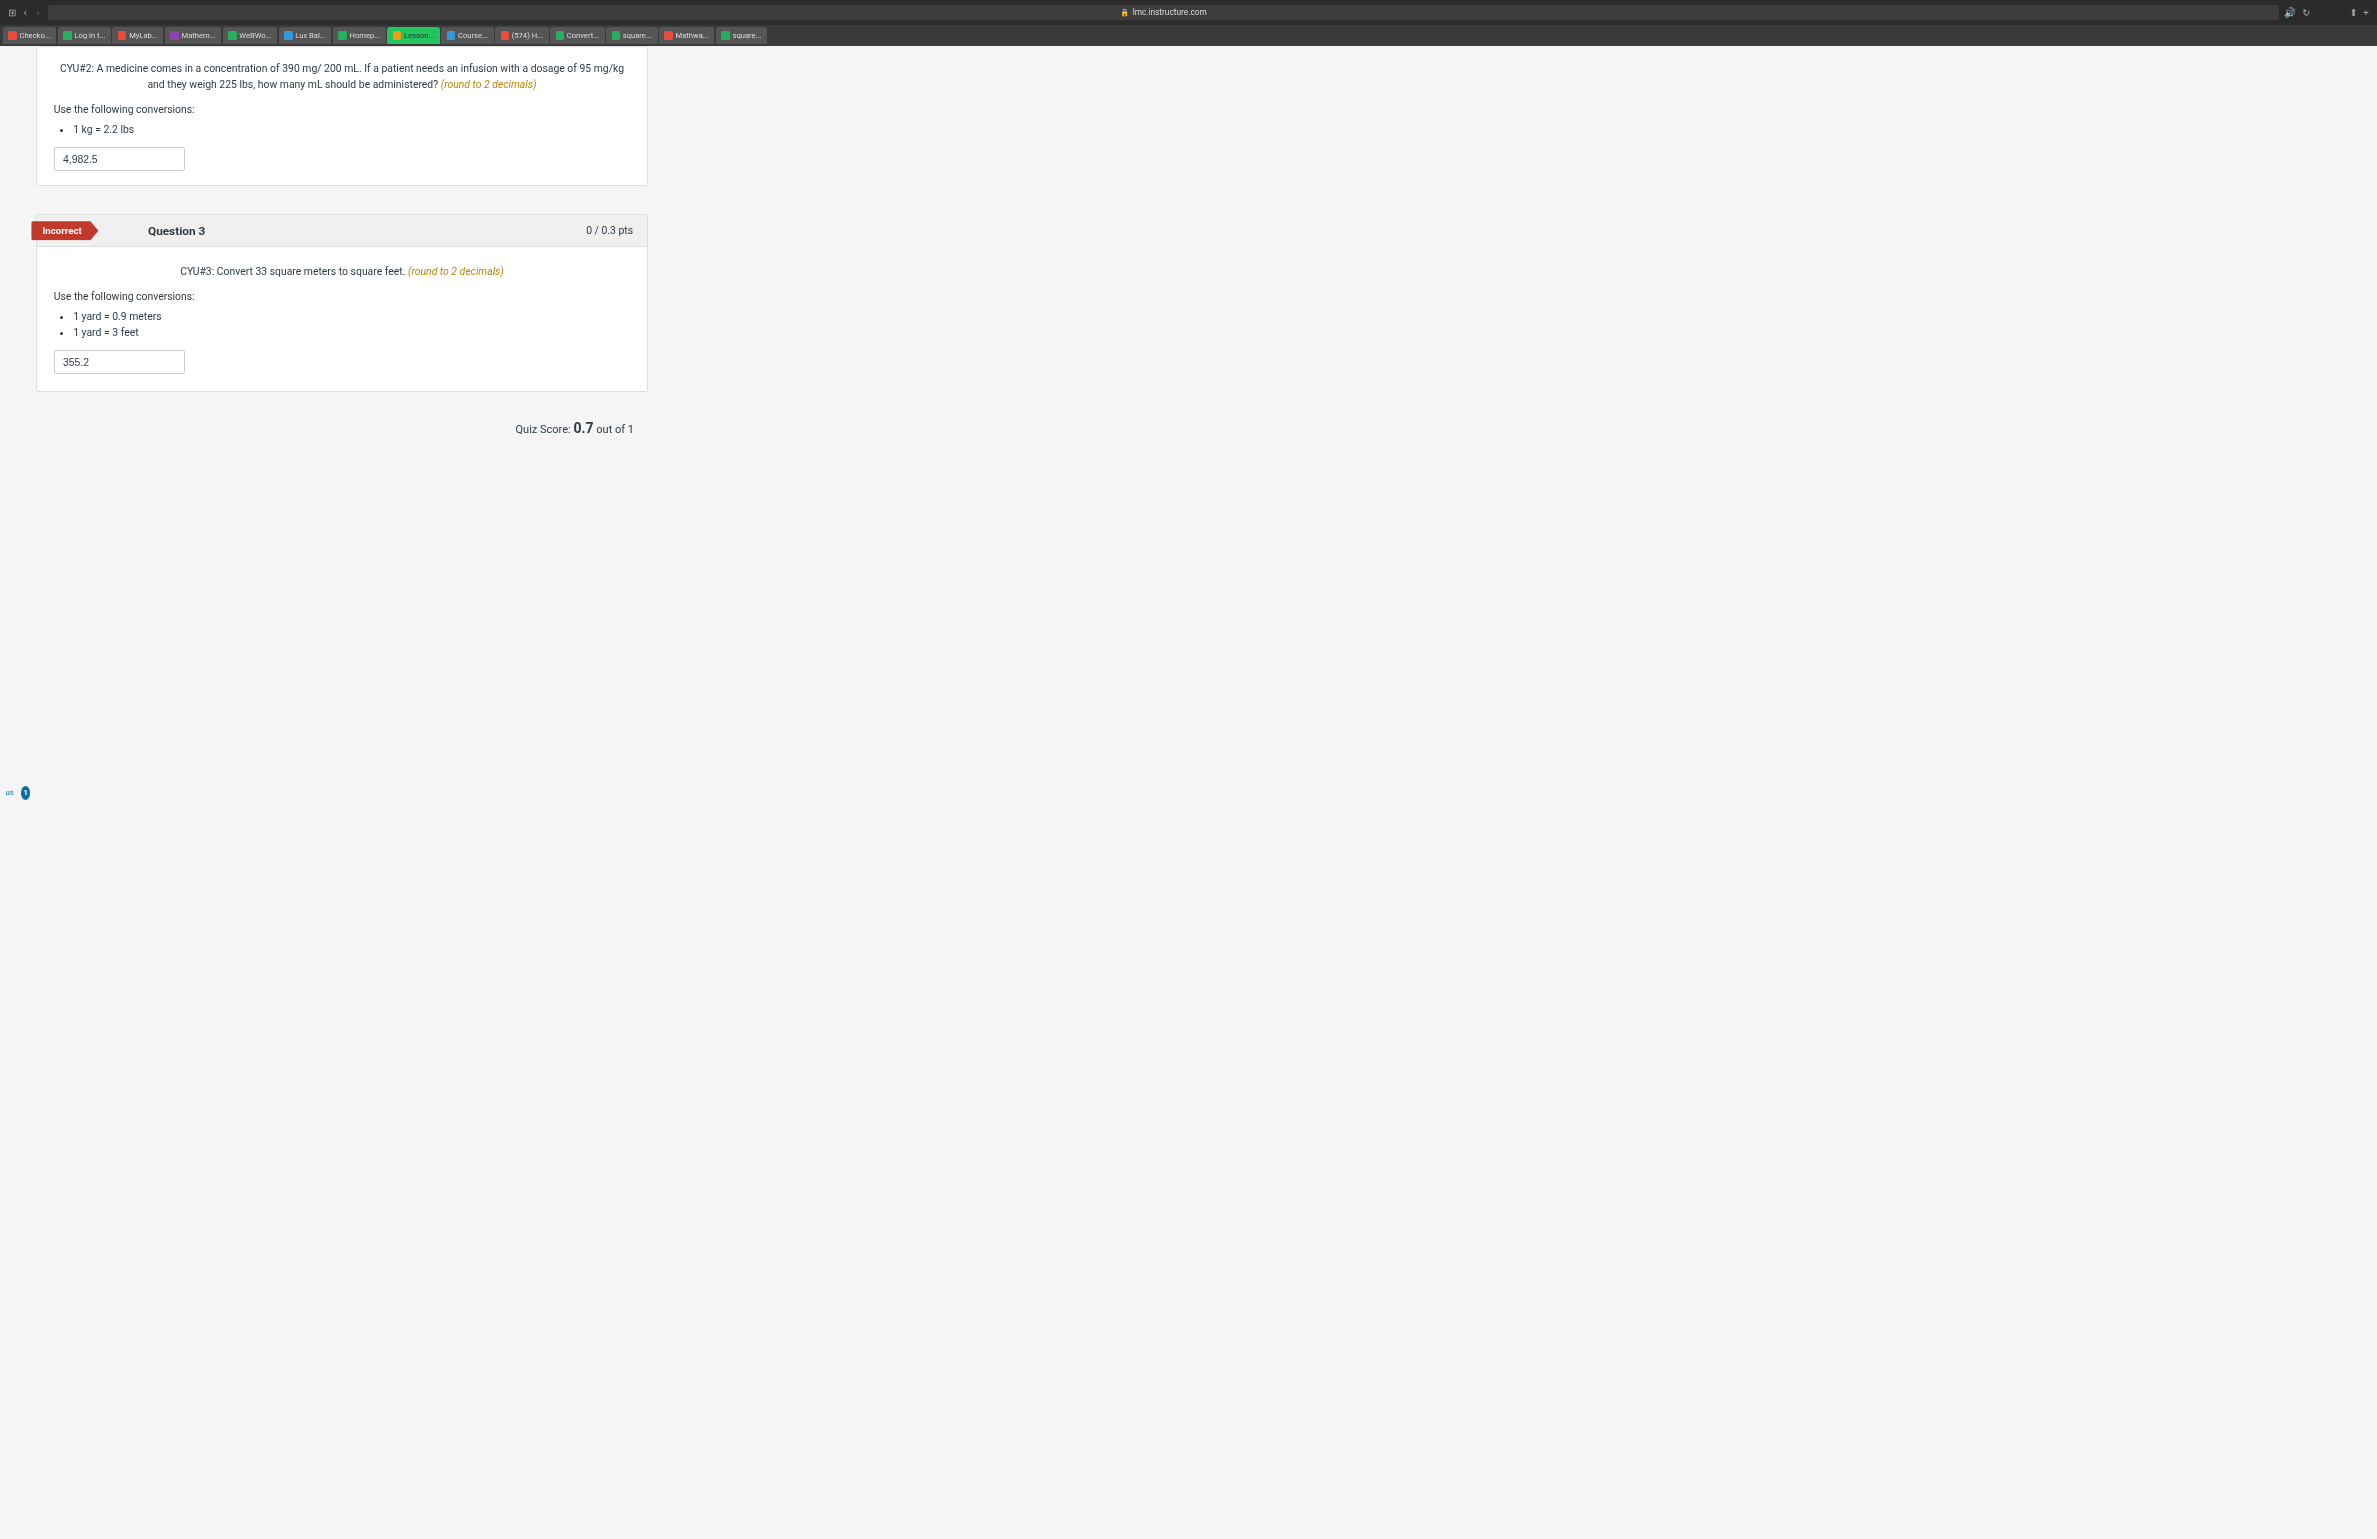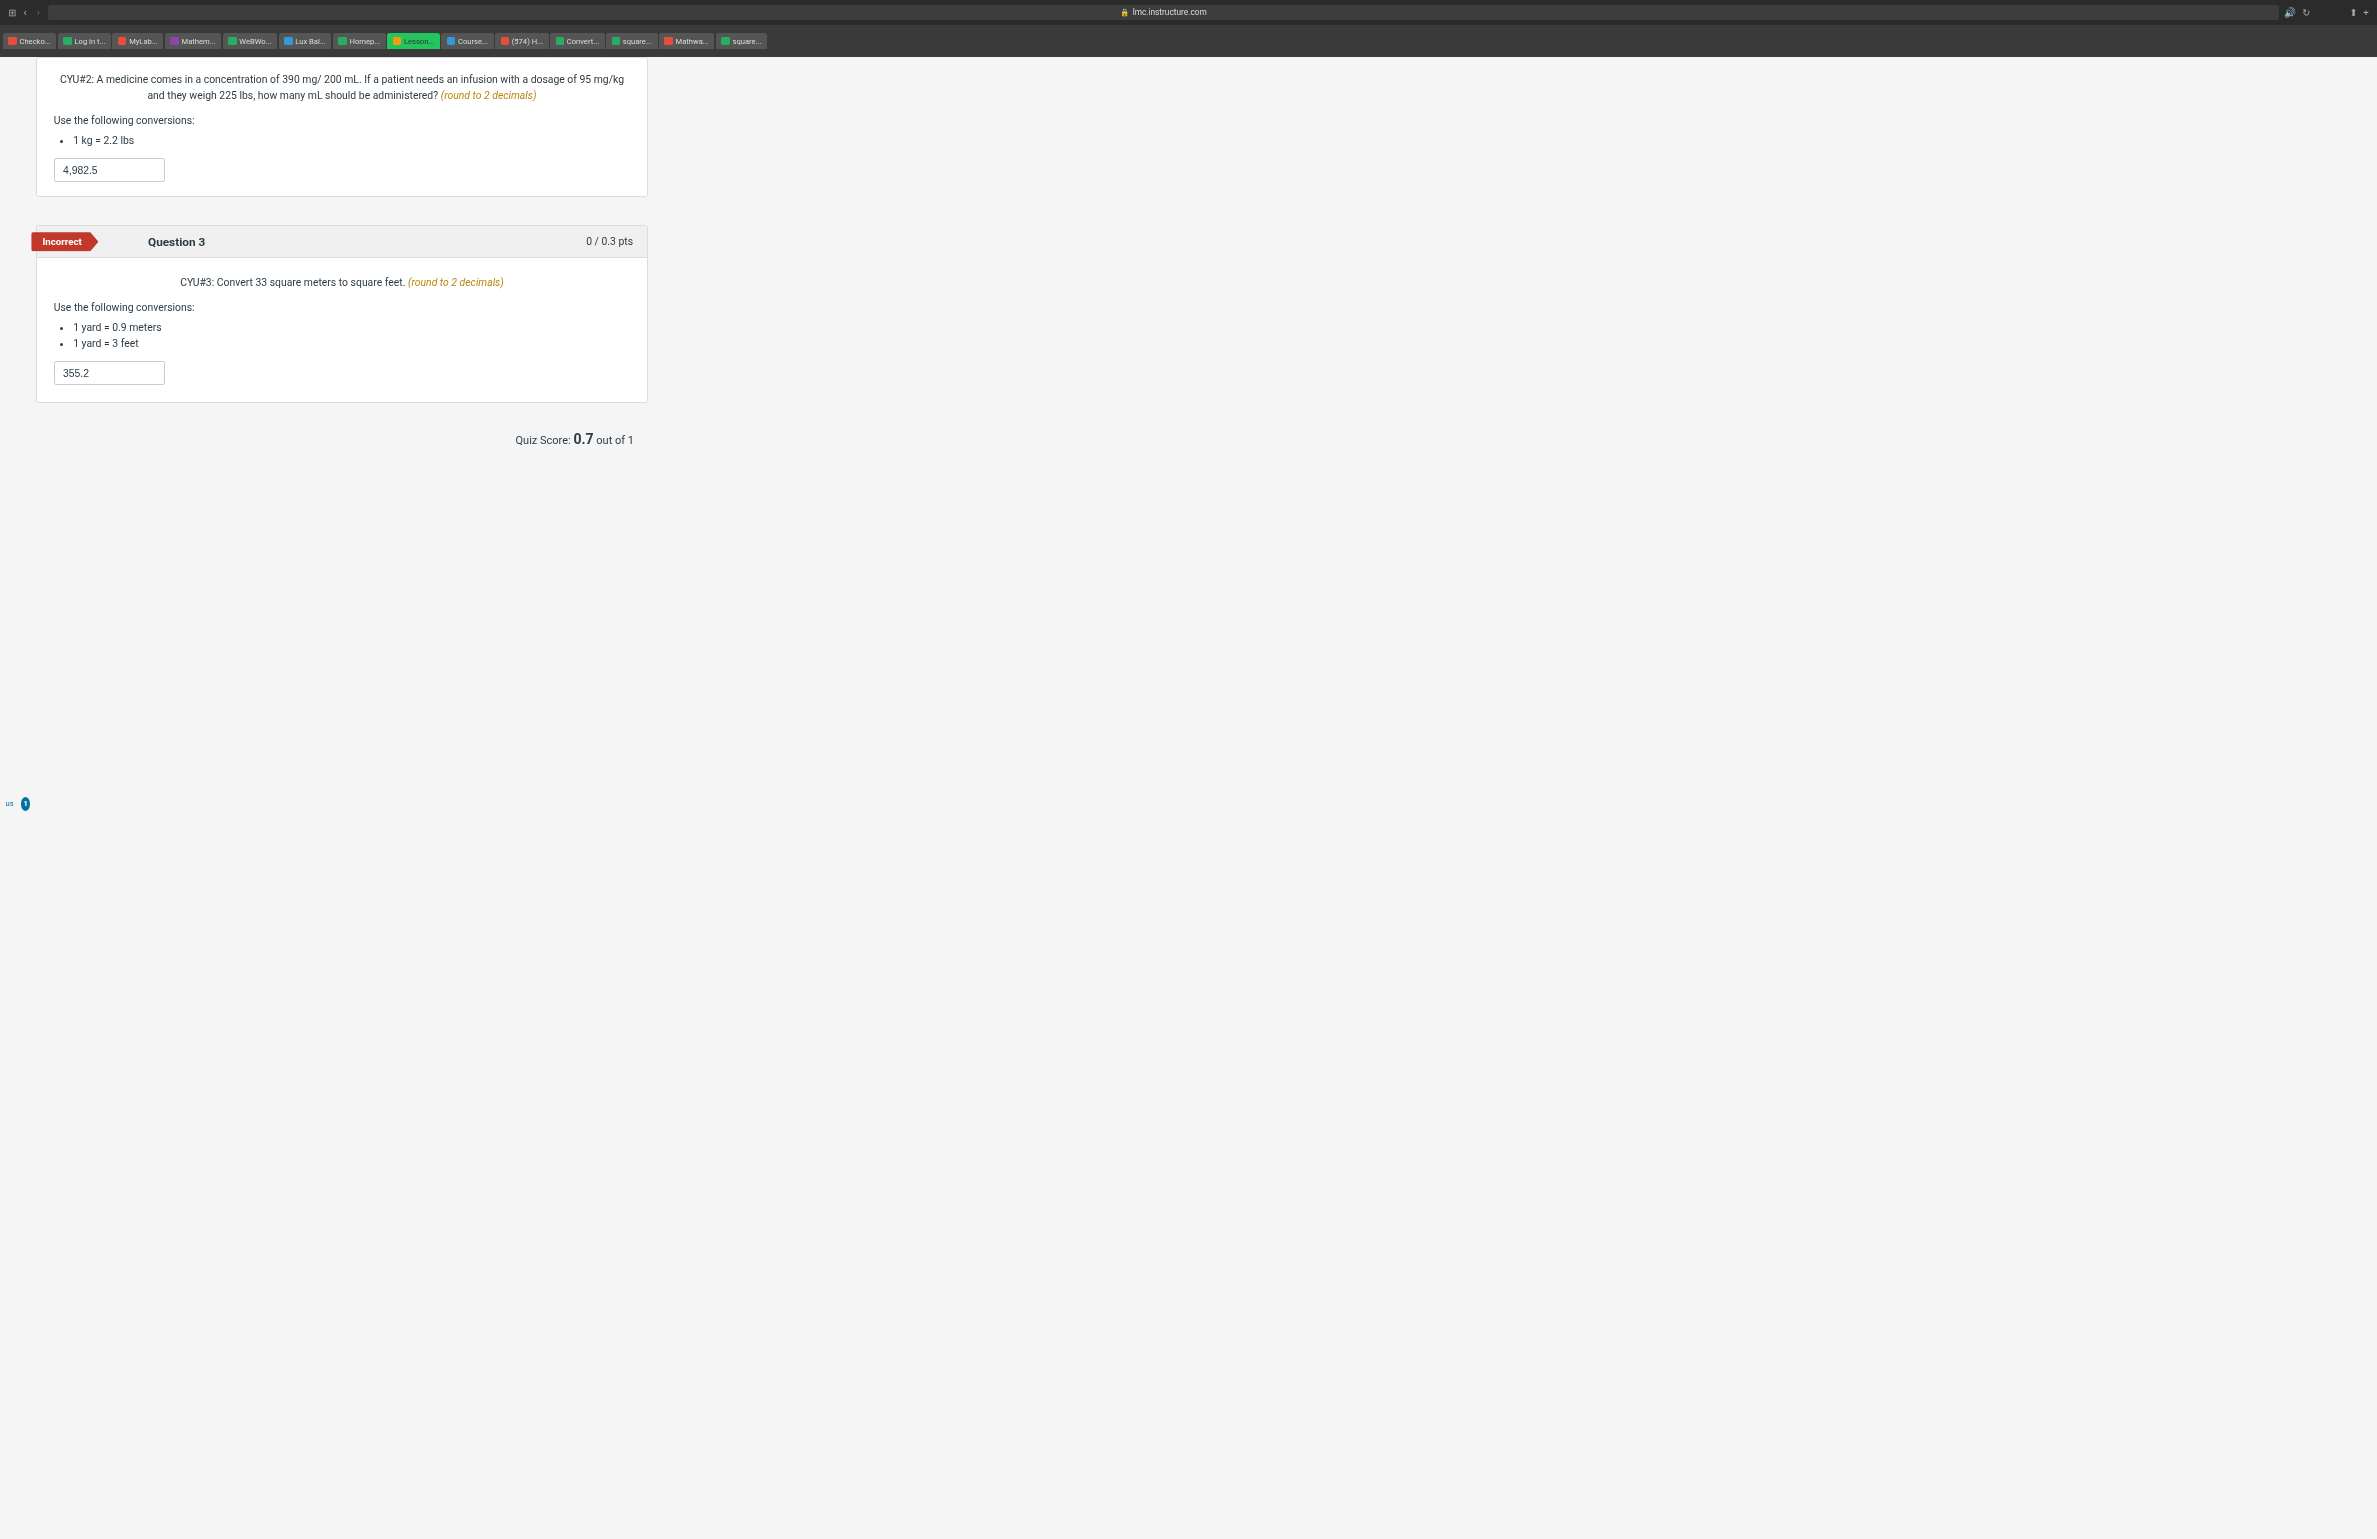--- a/index.html
+++ b/index.html
@@ -39,21 +39,21 @@
     .browser-actions {
       display: flex;
       gap: 5.6px;
       color: #aaa;
       font-size: 9.7px;
     }
 
     
     .tab-bar {
       background: #3a3a3a;
-      height: 32px;
+      height: 21px;
       display: flex;
       align-items: center;
       padding: 0 2.8px;
       gap: 1.4px;
       overflow: hidden;
     }
     .tab {
       background: #555;
       border-radius: 2.8px 2.8px 0 0;
       padding: 1.4px 5.6px;
@@ -151,21 +151,21 @@
       font-size: 10.4px;
       color: #2d3b45;
       margin-bottom: 2.8px;
     }
     .answer-input {
       border: 0.7px solid #ccc;
       border-radius: 2.1px;
       padding: 5.6px 8.3px;
       font-size: 10.4px;
       color: #2d3b45;
-      width: 111px;
+      width: 131px;
       background: white;
       display: block;
     }
 
     
     .question-section {
       background: #f5f5f5;
       border: 0.7px solid #ddd;
       border-radius: 2.8px;
       margin-bottom: 14px;

